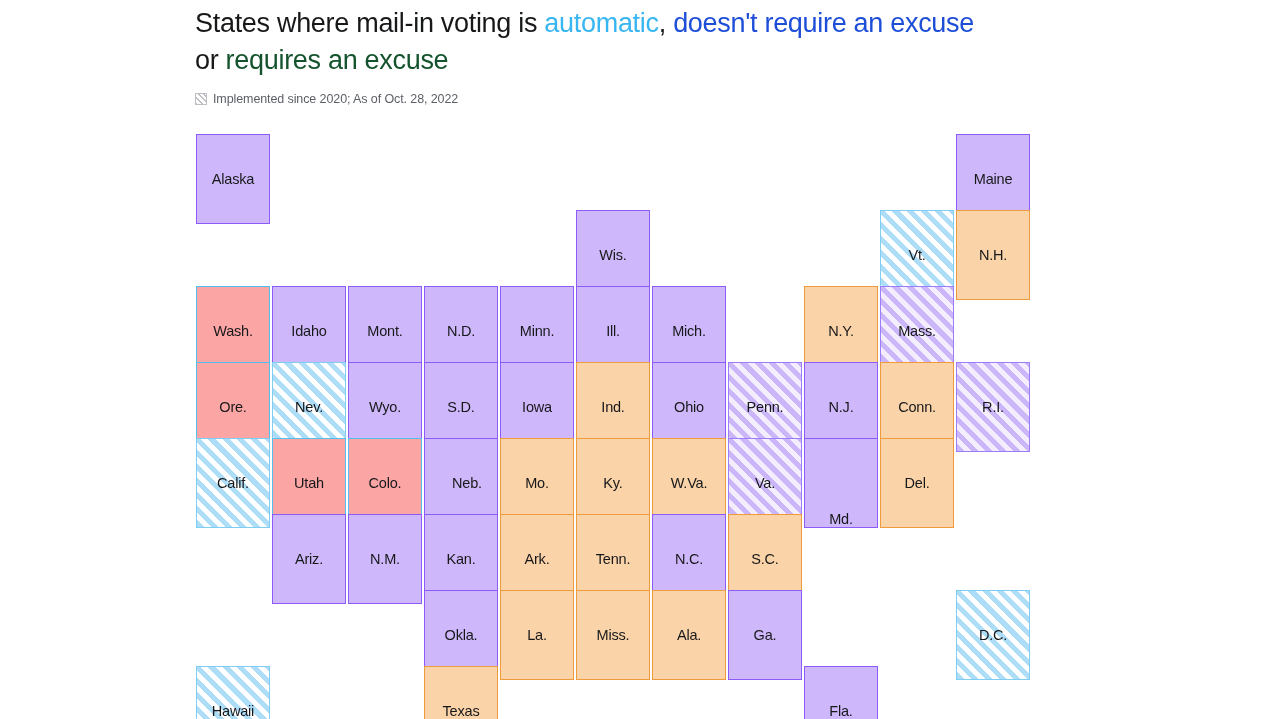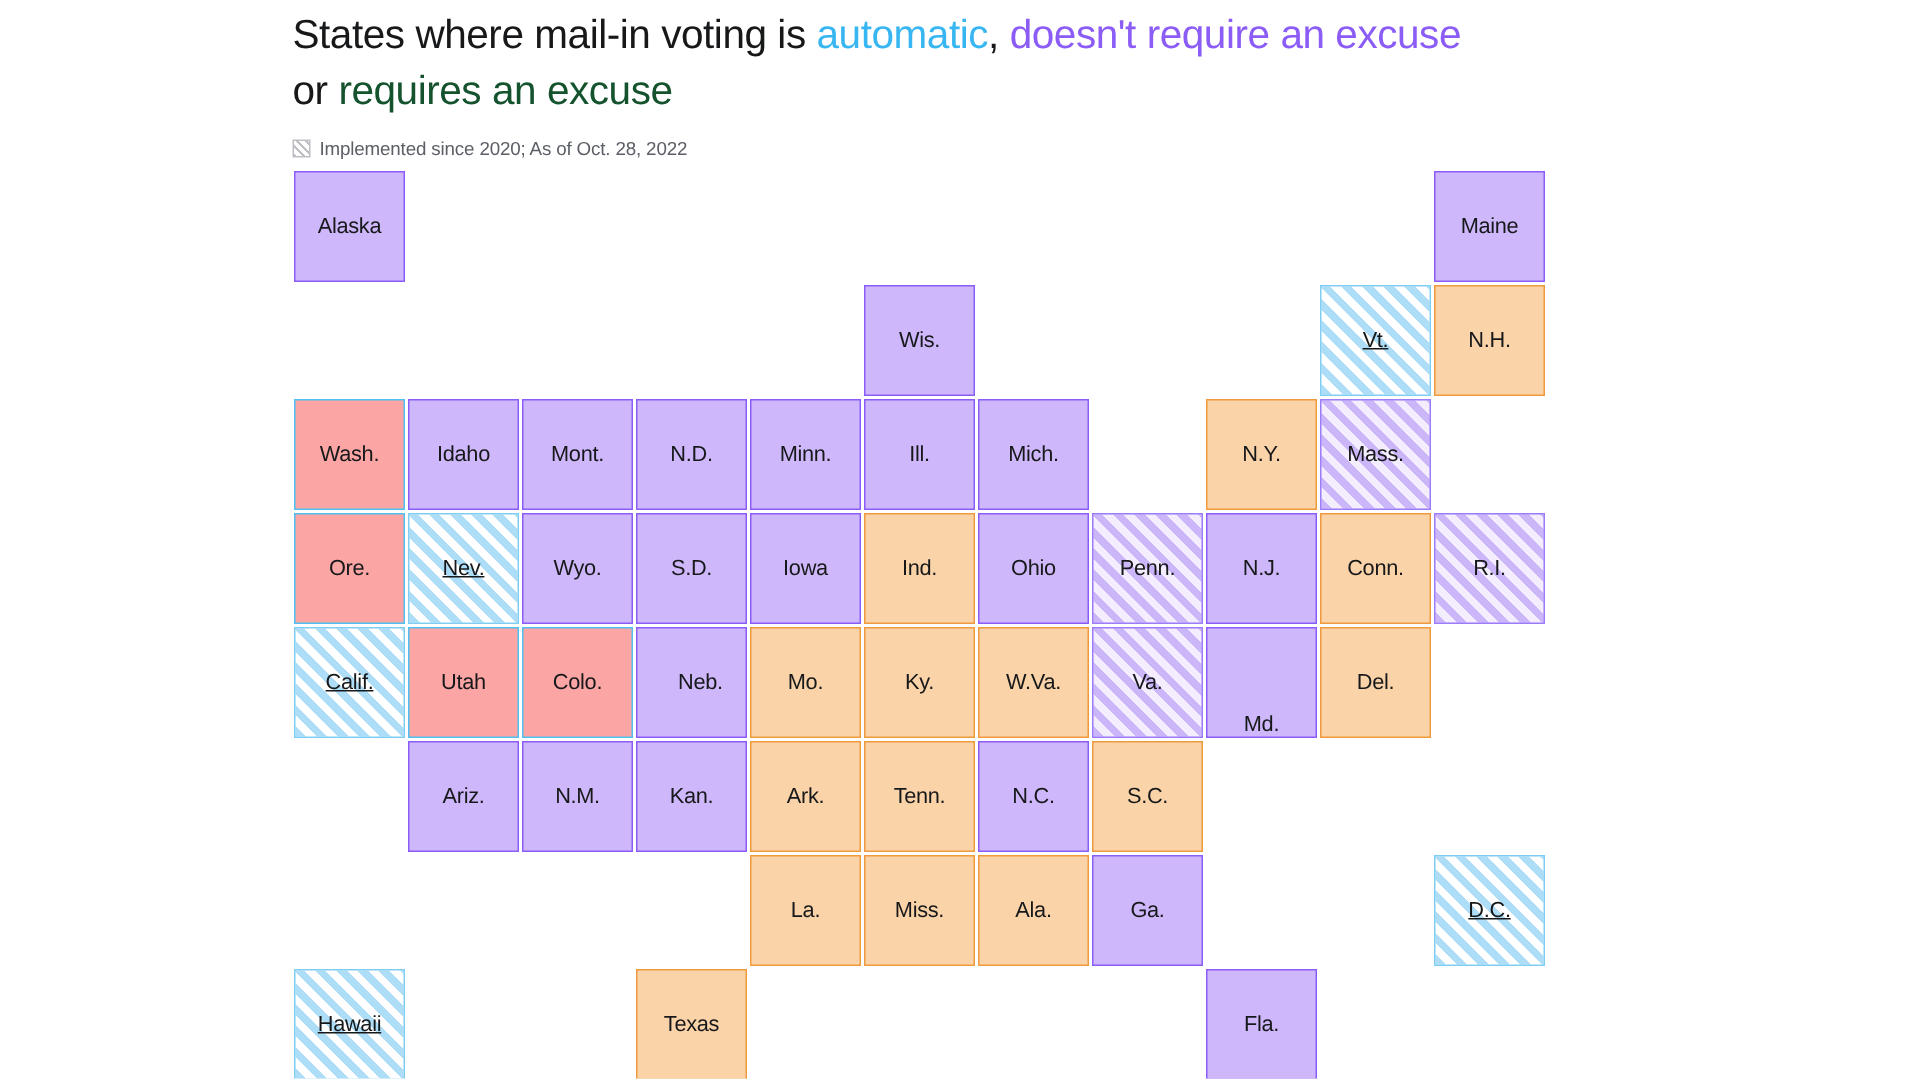--- a/index.html
+++ b/index.html
@@ -27,21 +27,21 @@
     font-size: 27px;
     line-height: 37px;
     letter-spacing: -0.3px;
     font-weight: 400;
     color: #17181A;
     margin: 0;
     padding-top: 5px;
     white-space: pre-wrap;
   }
   #title .cat-auto   { color: #38B6F1; }
-  #title .cat-noex   { color: #8b5cf6; }
+  #title .cat-noex   { color: #1d4ed8; }
   #title .cat-excuse { color: #14532d; }
 
   #subtitle-row {
     display: flex;
     align-items: center;
     margin-top: 13px;
     gap: 6px;
   }
   #hatch-swatch {
     width: 12px;
@@ -66,26 +66,27 @@
   #cartogram {
     position: absolute;
     left: 196px;
     top: 114px;
     width: 1060px;
     height: 610px;
   }
   .cell {
     position: absolute;
     width: 74px;
-    height: 74px;
+    height: 90px;
     box-sizing: border-box;
     border: 1px solid #000;
     display: flex;
     align-items: center;
     justify-content: center;
+    margin-top: 20px;
   }
   .cell-label {
     font-size: 14.5px;
     line-height: 16px;
     color: #17181A;
     letter-spacing: -0.2px;
     text-align: center;
     pointer-events: none;
   }
 
@@ -95,21 +96,20 @@
   .c-excuse { background-color: #FBD3A8; border-color: #F09A3E; }
 
   
   .h-auto {
     border-color: #7FCDF2;
     background-color: #FFFFFF;
     background-image: repeating-linear-gradient(
         45deg,
         #AEDDF8 0px, #AEDDF8 5px,
         #FFFFFF 5px, #FFFFFF 10px);
-    text-decoration: underline;
   }
   .h-noex {
     border-color: #9C7CF8;
     background-color: #E6DBFD;
     background-image: repeating-linear-gradient(
         45deg,
         #CCB6FA 0px, #CCB6FA 5px,
         #F3EDFE 5px, #F3EDFE 10px);
   }
 </style>
@@ -245,20 +245,23 @@
     </div>
     <div class="cell c-excuse" style="left: 380px; top: 380px;">
       <span class="cell-label">Tenn.</span>
     </div>
     <div class="cell c-noex" style="left: 456px; top: 380px;">
       <span class="cell-label">N.C.</span>
     </div>
     <div class="cell c-excuse" style="left: 532px; top: 380px;">
       <span class="cell-label">S.C.</span>
     </div>
+    <div class="cell c-noex" style="left: 228px; top: 456px;">
+      <span class="cell-label">Okla.</span>
+    </div>
     <div class="cell c-excuse" style="left: 304px; top: 456px;">
       <span class="cell-label">La.</span>
     </div>
     <div class="cell c-excuse" style="left: 380px; top: 456px;">
       <span class="cell-label">Miss.</span>
     </div>
     <div class="cell c-excuse" style="left: 456px; top: 456px;">
       <span class="cell-label">Ala.</span>
     </div>
     <div class="cell c-noex" style="left: 532px; top: 456px;">

